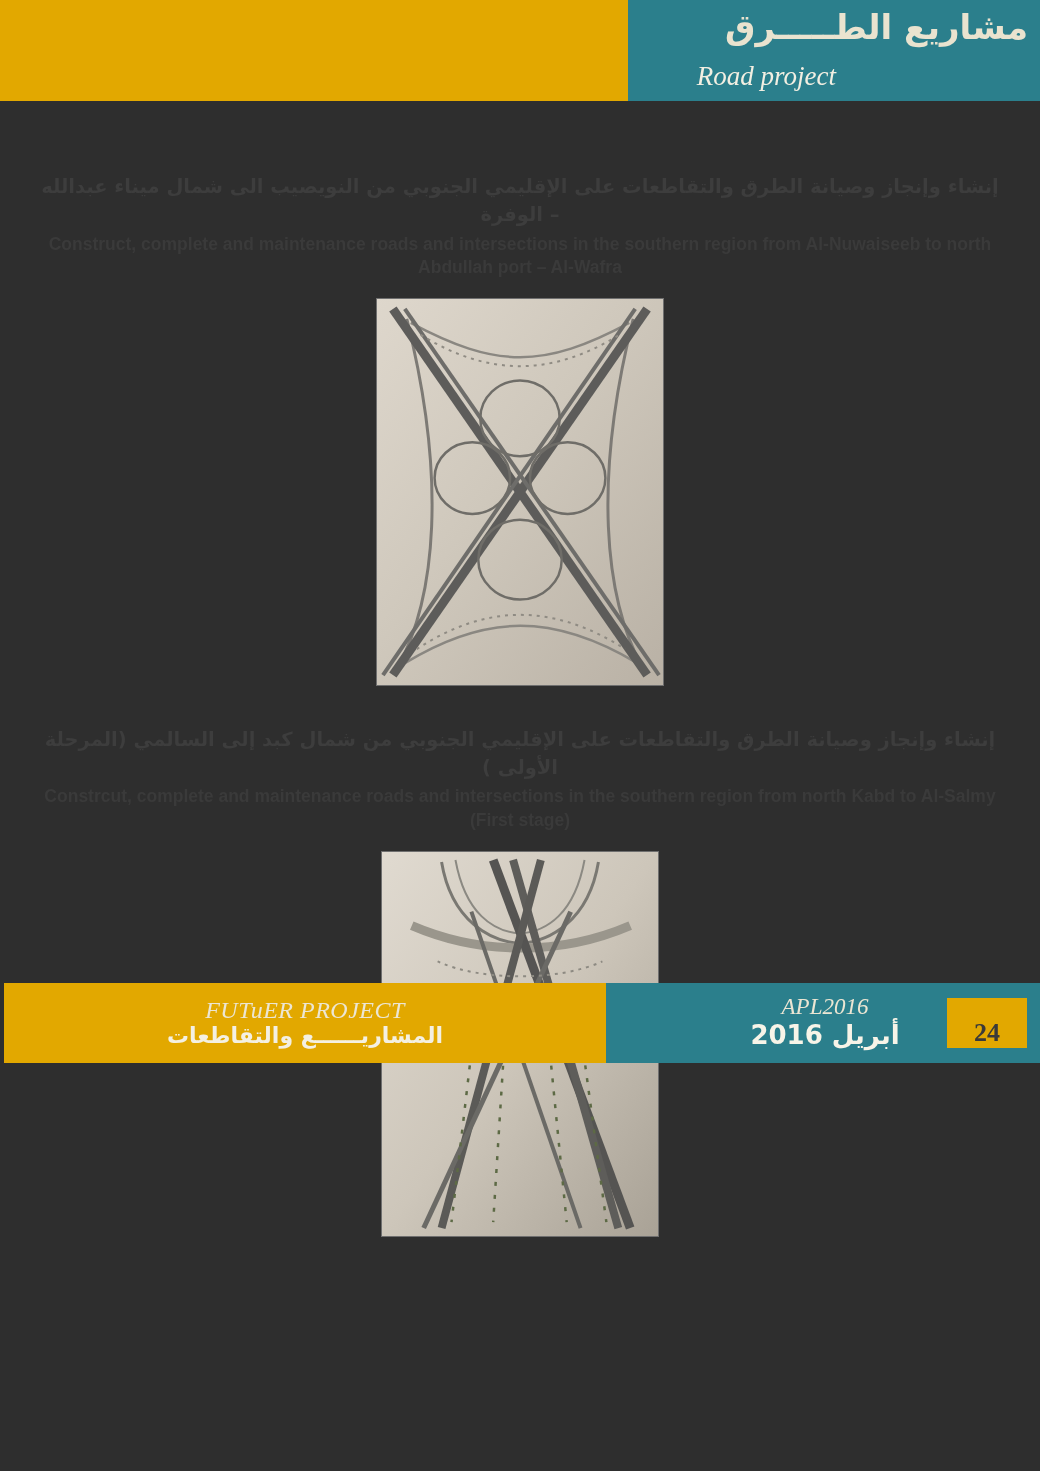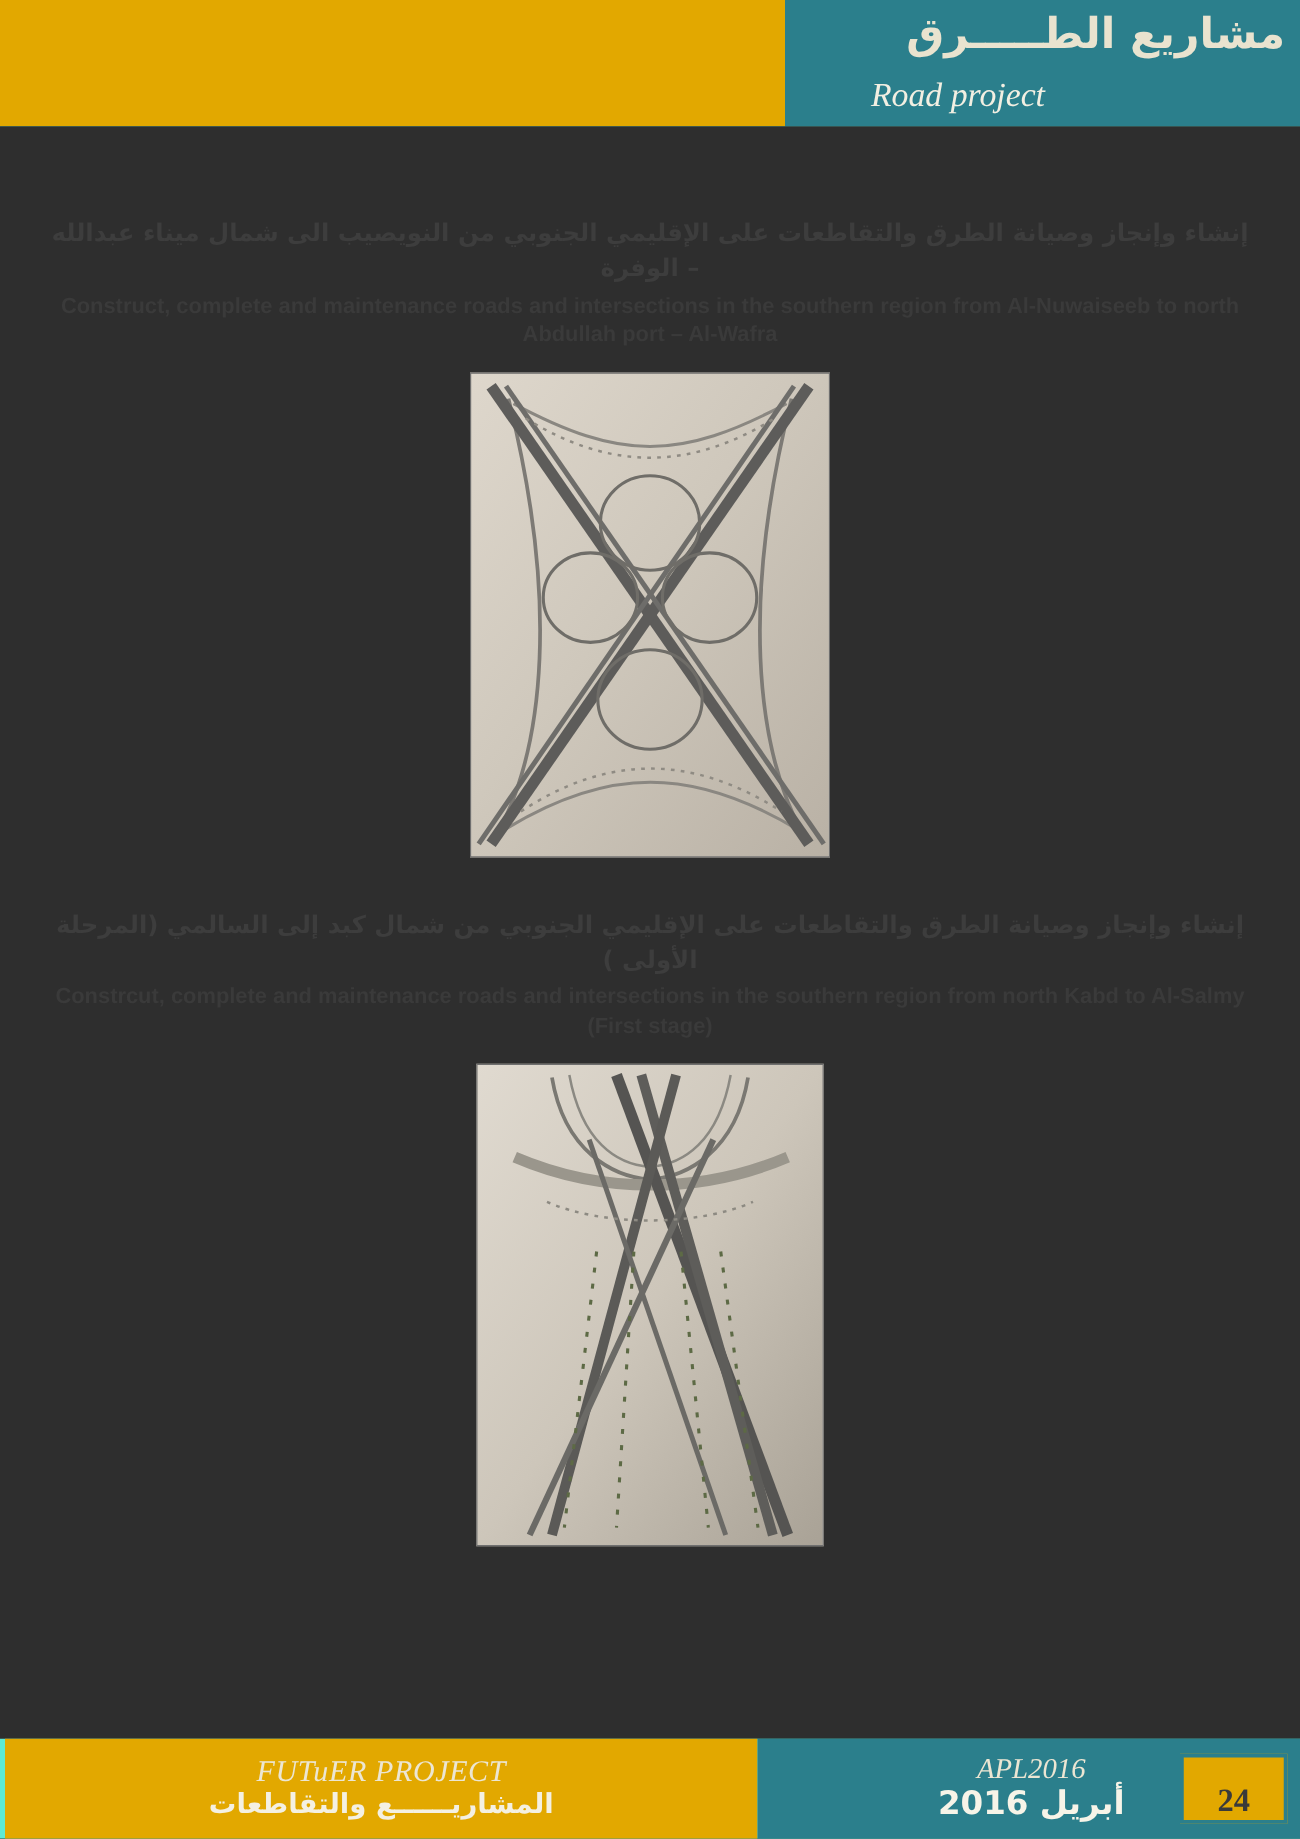--- a/index.html
+++ b/index.html
@@ -8,22 +8,22 @@
     width: 1040px;
     height: 1471px;
     background: #2e2e2e;
     font-family: "Liberation Sans", sans-serif;
     overflow: hidden;
   }
 
   .page {
     position: relative;
     width: 1040px;
-    height: 1471px;
-    background: #5eead4;
+    height: 1063px;
+    background: #0f172a;
   }
 
   
   .header {
     position: absolute;
     top: 0; left: 0;
     width: 1040px;
     height: 101px;
     display: flex;
   }

